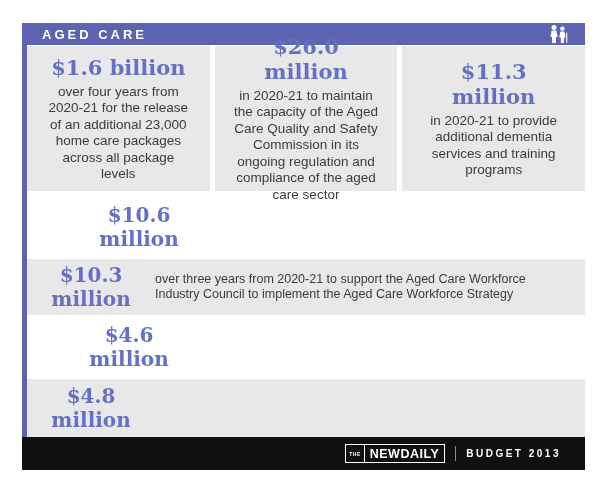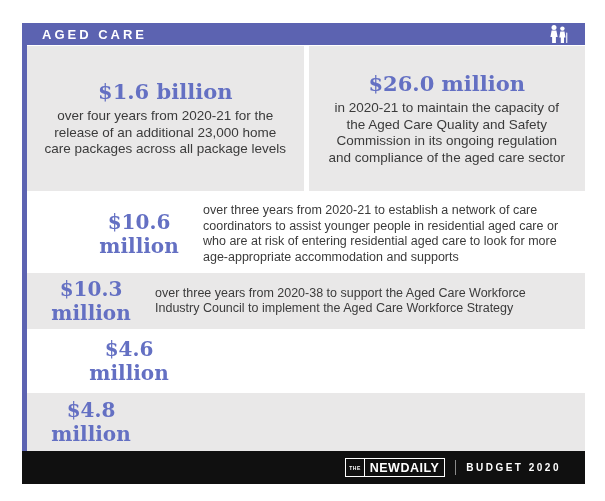--- a/index.html
+++ b/index.html
@@ -173,45 +173,48 @@
 
       <div class="cards">
         <div class="card">
           <div class="card-amount">$1.6 billion</div>
           <div class="card-desc">over four years from 2020-21 for the release of an additional 23,000 home care packages across all package levels</div>
         </div>
         <div class="card">
           <div class="card-amount">$26.0 million</div>
           <div class="card-desc">in 2020-21 to maintain the capacity of the Aged Care Quality and Safety Commission in its ongoing regulation and compliance of the aged care sector</div>
         </div>
+        <div class="card">
+          <div class="card-amount">$11.3 million</div>
+          <div class="card-desc">in 2020-21 to provide additional dementia services and training programs</div>
+        </div>
       </div>
 
       <div class="row row-1 white">
         <div class="row-amount">$10.6 million</div>
-        <div class="row-desc">over three years from 2020-21 to establish a network of care coordinators to assist younger people in residential aged care or who are at risk of entering residential aged care to look for more age-appropriate accommodation and supports</div>
       </div>
       <div class="row row-2 gray">
         <div class="row-amount">$10.3 million</div>
-        <div class="row-desc">over three years from 2020-38 to support the Aged Care Workforce Industry Council to implement the Aged Care Workforce Strategy</div>
+        <div class="row-desc">over three years from 2020-21 to support the Aged Care Workforce Industry Council to implement the Aged Care Workforce Strategy</div>
       </div>
       <div class="row row-3 white">
         <div class="row-amount">$4.6 million</div>
       </div>
       <div class="row row-4 gray">
         <div class="row-amount">$4.8 million</div>
       </div>
 
     </div>
 
     <div class="footer">
       <div class="logo-box">
         <span class="logo-the">THE</span>
         <span class="logo-main">
             <b class="new">NEW</b>
             <span class="daily">DAILY</span>
           </span>
       </div>
       <div class="footer-sep"></div>
-      <span class="footer-label">BUDGET 2020</span>
+      <span class="footer-label">BUDGET 2013</span>
     </div>
 
   </div>
 </div>
 
 </body></html>

